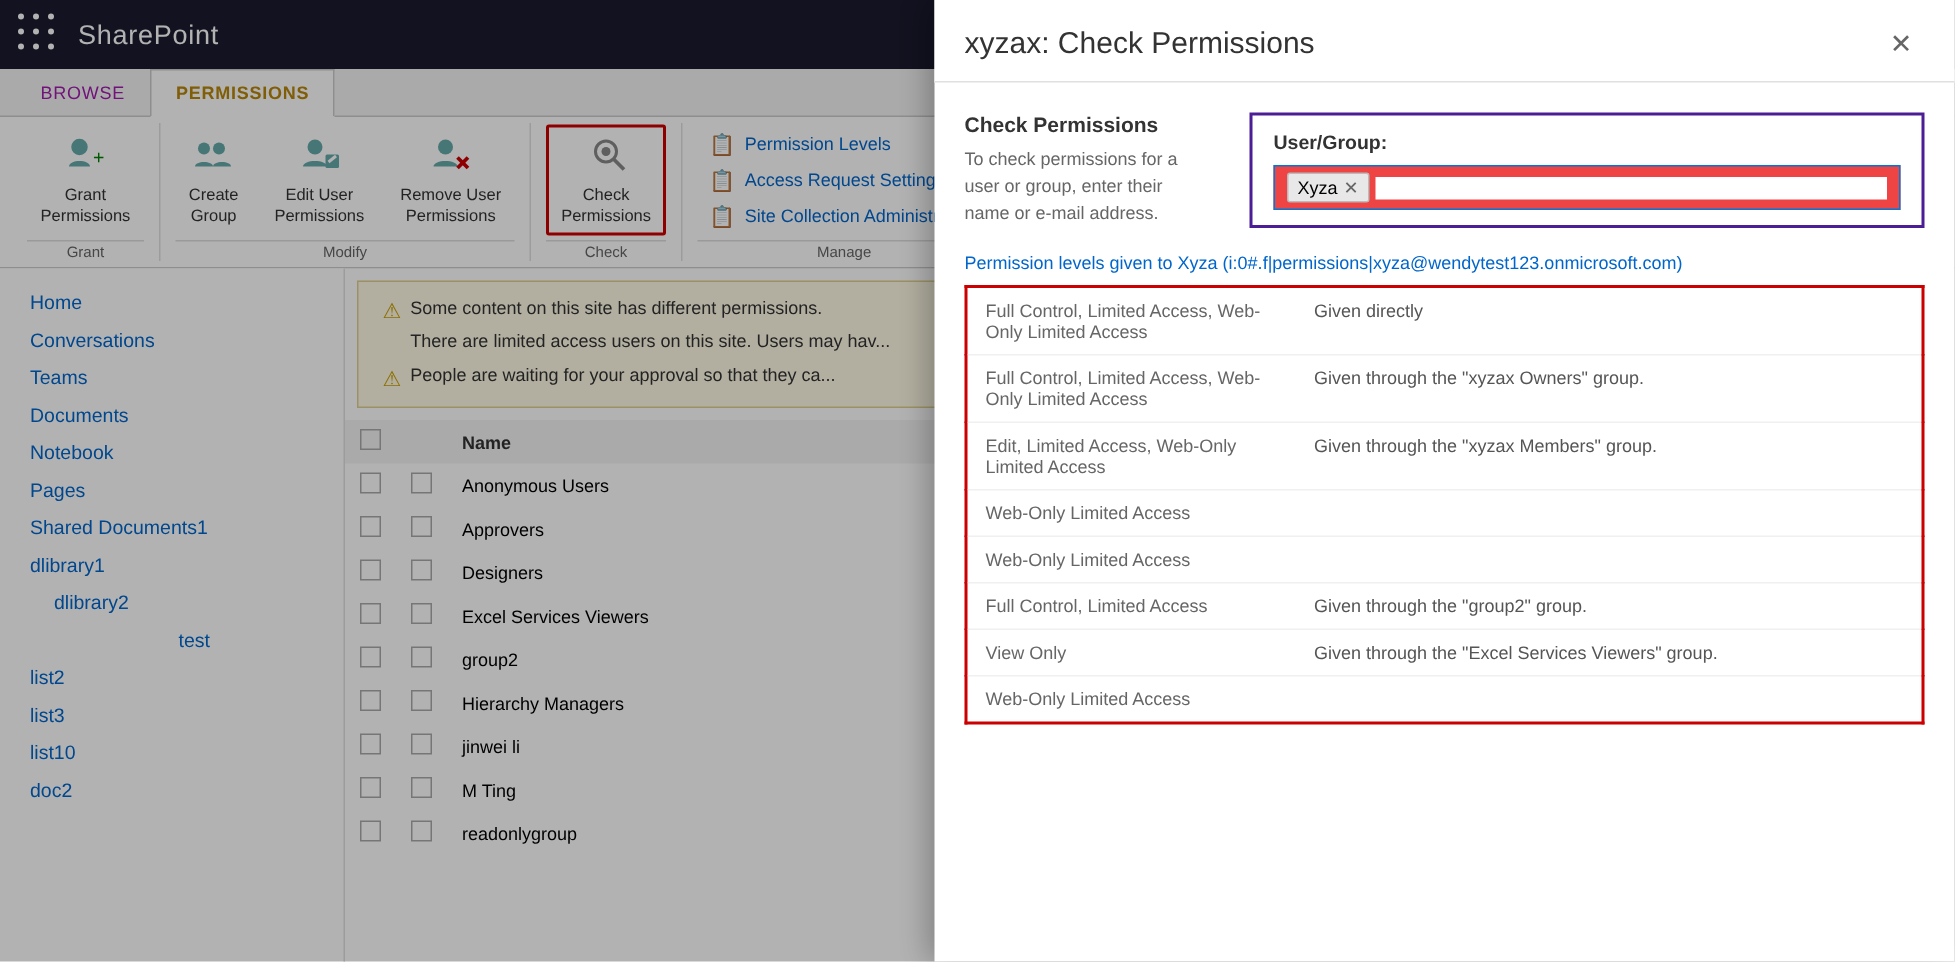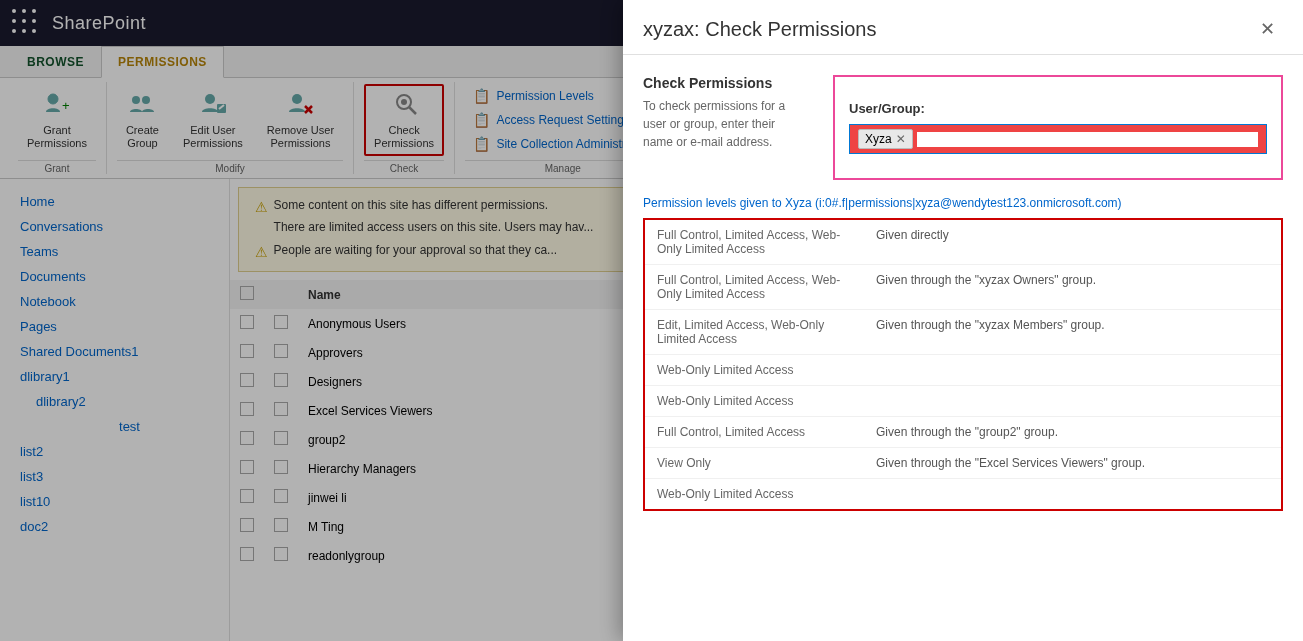--- a/index.html
+++ b/index.html
@@ -36,26 +36,25 @@
     .ribbon-tabs {
       display: flex;
       background: #f4f4f4;
       border-bottom: 1px solid #ccc;
       padding: 0 10px;
     }
     .ribbon-tab {
       padding: 8px 16px;
       font-size: 12px;
       cursor: pointer;
-      color: #14532d;
+      color: #a21caf;
       border: 1px solid transparent;
       margin-bottom: -1px;
       text-transform: uppercase;
       letter-spacing: 0.5px;
-      font-weight: bold;
     }
     .ribbon-tab.active {
       background: #fff;
       border: 1px solid #ccc;
       border-bottom-color: #fff;
       color: #b8860b;
       font-weight: 600;
     }
     .ribbon-content {
       display: flex;
@@ -257,22 +256,22 @@
       color: #333;
       margin-bottom: 6px;
     }
     .check-perm-desc p {
       font-size: 12px;
       color: #666;
       line-height: 1.5;
     }
     .user-group-box {
       flex: 1;
-      border: 2px solid #ec4899;
-      padding: 24px 14px;
+      border: 2px solid #4c1d95;
+      padding: 10px 14px;
     }
     .user-group-label {
       font-size: 13px;
       font-weight: 600;
       color: #333;
       margin-bottom: 8px;
     }
     .user-group-input-wrap {
       display: flex;
       align-items: center;

